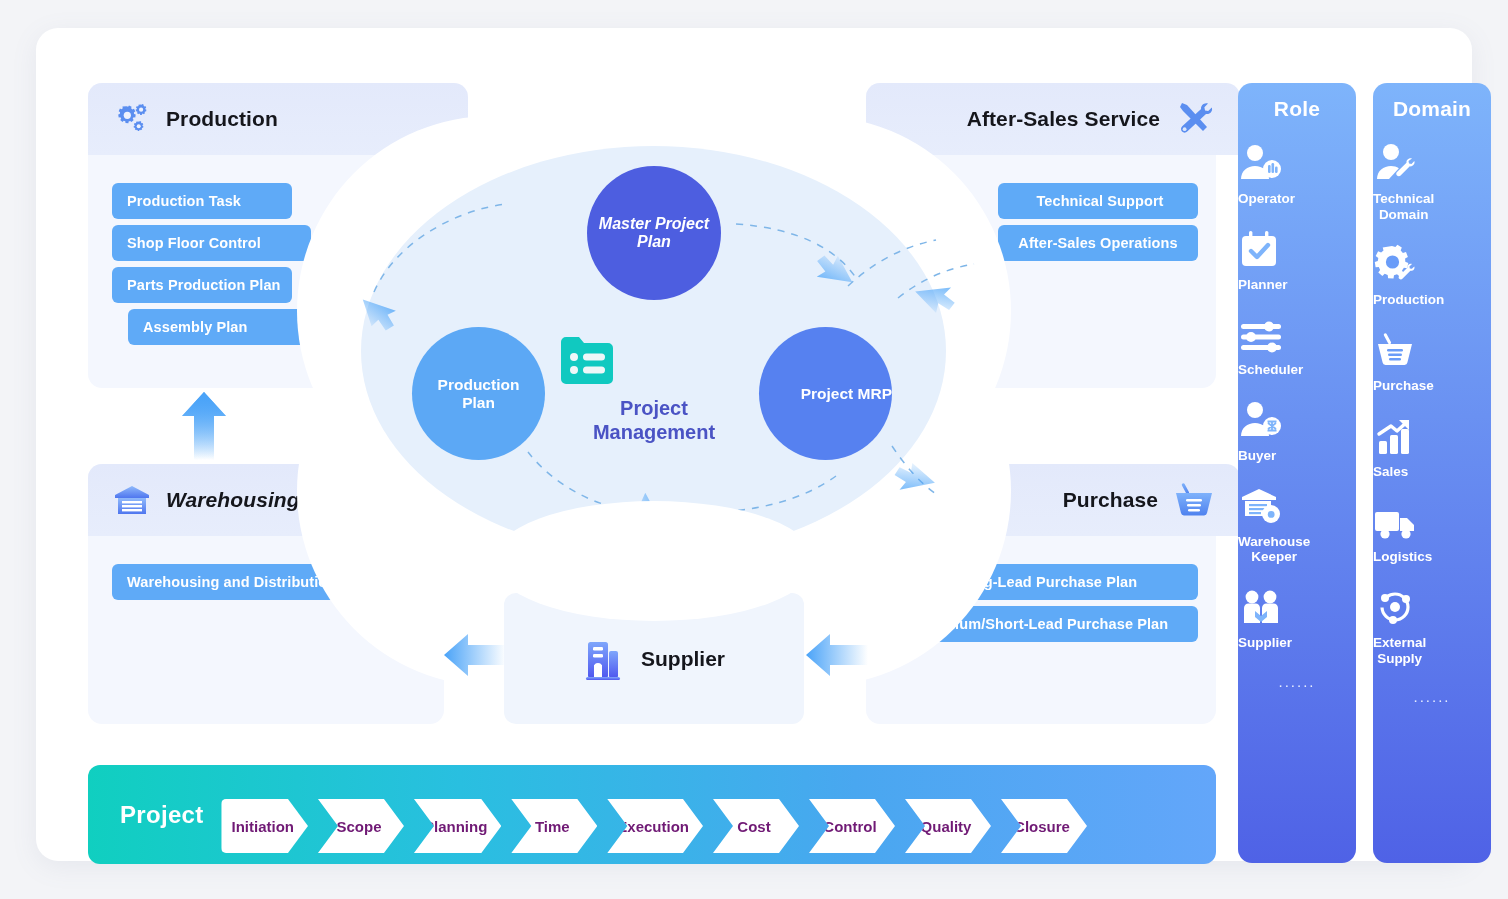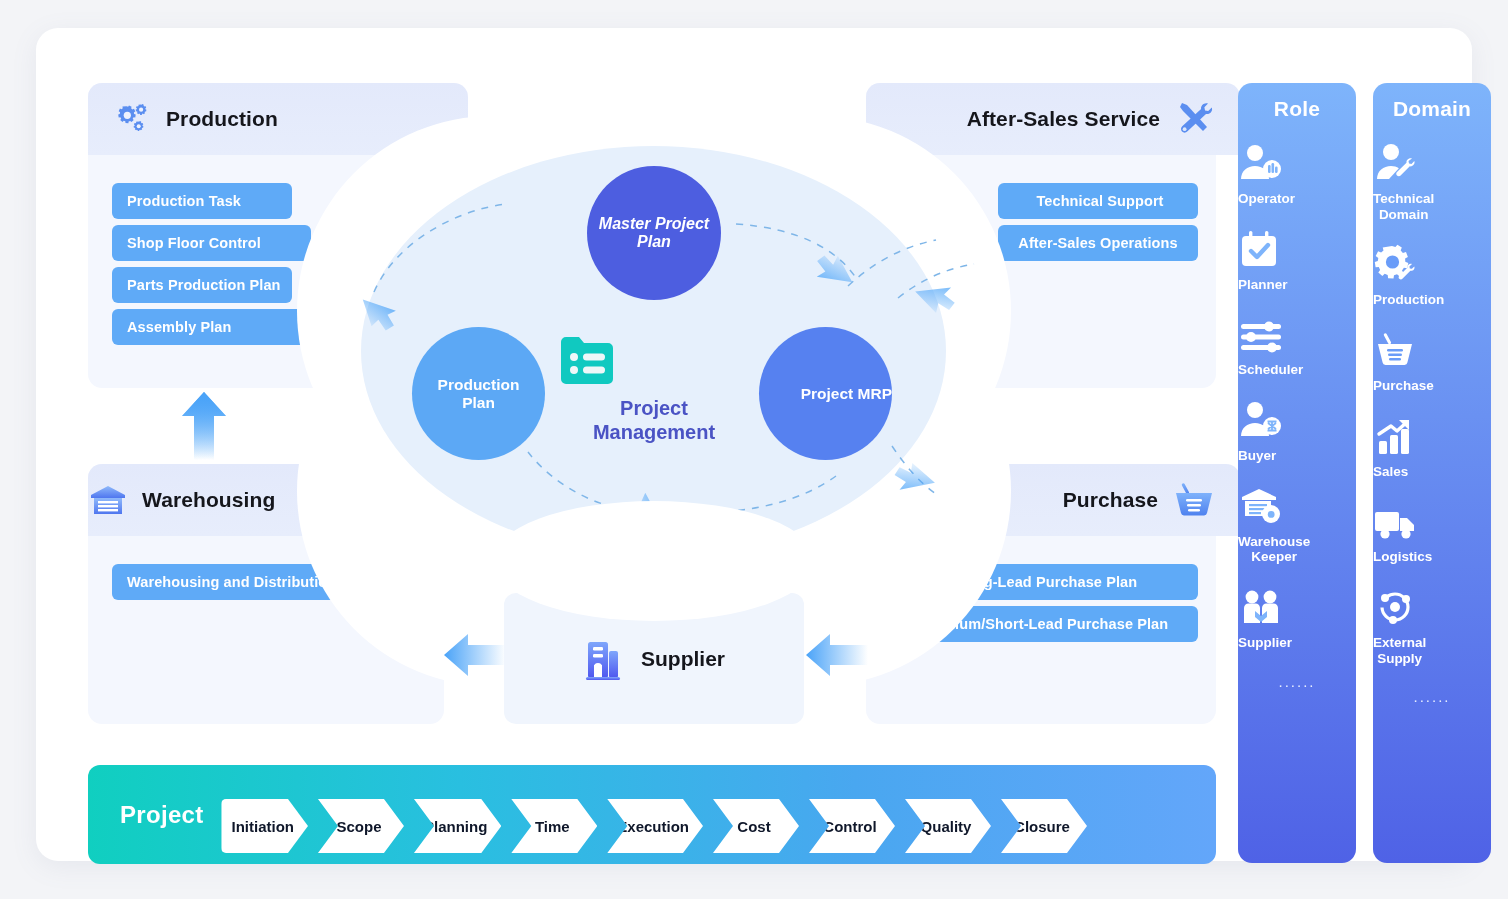--- a/index.html
+++ b/index.html
@@ -35,21 +35,21 @@
     padding-left:15px;box-sizing:border-box;
     letter-spacing:.1px;
   }
 
   
   #production{left:52px;top:55px;width:356px;height:305px;}
   #production .panel-head{padding-left:24px;gap:14px;}
   #aftersales{left:830px;top:55px;width:350px;height:305px;}
   #aftersales .panel-head{justify-content:flex-end;padding-right:24px;gap:14px;align-items:center;}
   #warehousing{left:52px;top:436px;width:356px;height:260px;}
-  #warehousing .panel-head{gap:14px;}
+  #warehousing .panel-head{padding-left:24px;gap:14px;font-style:italic;}
   #purchase{left:830px;top:436px;width:350px;height:260px;}
   #purchase .panel-head{justify-content:flex-end;padding-right:24px;gap:14px;}
 
   
   .bite{position:absolute;background:#ffffff;border-radius:50%;pointer-events:none;}
   #bite-tl{left:261px;top:88px;width:390px;height:390px;}
   #bite-tr{left:585px;top:88px;width:390px;height:390px;}
   #bite-bl{left:261px;top:268px;width:390px;height:390px;}
   #bite-br{left:585px;top:268px;width:390px;height:390px;}
 
@@ -118,21 +118,21 @@
     display:flex;align-items:center;
   }
   .pb-label{
     margin-left:32px;font-size:24px;font-weight:700;color:#fff;letter-spacing:.3px;
     white-space:nowrap;
   }
   .pb-steps{display:flex;align-items:center;margin-left:18px;}
   .pb-step{
     position:relative;height:54px;background:#fff;
     display:flex;align-items:center;justify-content:center;
-    color:#0f172a;font-size:15px;font-weight:700;
+    color:#701a75;font-size:15px;font-weight:700;
     padding:0 14px 0 10px;min-width:86px;box-sizing:border-box;
     margin-right:10px;
     clip-path:polygon(0 0, calc(100% - 20px) 0, 100% 50%, calc(100% - 20px) 100%, 0 100%, 20px 50%);
     margin-top:23px;
   }
   .pb-step:first-child{
     clip-path:polygon(0 0, calc(100% - 20px) 0, 100% 50%, calc(100% - 20px) 100%, 0 100%);
     border-radius:5px 0 0 5px;
   }
   svg{display:block;}
@@ -154,21 +154,21 @@
             <path d="M26.3 20.6l.9.2.5-.8 1.5.6-.2 1 .7.6.9-.3.7 1.5-.8.5v.9l.9.4-.3 1.6-.9-.1-.5.8.5.8-1.3 1-.7-.6-.9.4v.9l-1.6-.1-.1-.9-.9-.3-.6.6-1.3-1 .5-.8-.4-.8-1 .1-.3-1.6.9-.3.2-.9-.8-.6.7-1.5.9.4.7-.6-.2-.9z"></path>
             <circle cx="26.7" cy="25.3" r="2" fill="#eef2fd"></circle>
           </g>
         </svg>
       </span>
       <span class="panel-title">Production</span>
     </div>
     <div class="chip" style="left:24px;top:100px;width:180px;">Production Task</div>
     <div class="chip" style="left:24px;top:142px;width:199px;">Shop Floor Control</div>
     <div class="chip" style="left:24px;top:184px;width:180px;">Parts Production Plan</div>
-    <div class="chip" style="left:24px;top:226px;width:204px;">Assembly Plan</div>
+    <div class="chip" style="left:40px;top:226px;width:204px;">Assembly Plan</div>
   </div>
 
   <div class="panel" id="aftersales">
     <div class="panel-head">
       <span class="panel-title">After-Sales Service</span>
       <span>
         <svg width="42" height="38" viewBox="0 0 42 38">
           <g fill="#5b8ef0">
             <path d="M8 3l5 2 20 22-4 4L9 11 6 7z"></path>
             <path d="M34 3.5c-3.6-1.5-7.6 1.9-6.9 5.6L8.2 26.3c-1.5 1.4-1.6 3.7-.2 5.2 1.4 1.5 3.7 1.5 5.2.1L32 14c3.7.8 7.2-3 5.8-6.6l-3.6 3.6-3.2-.5-.6-3.2z"></path>

